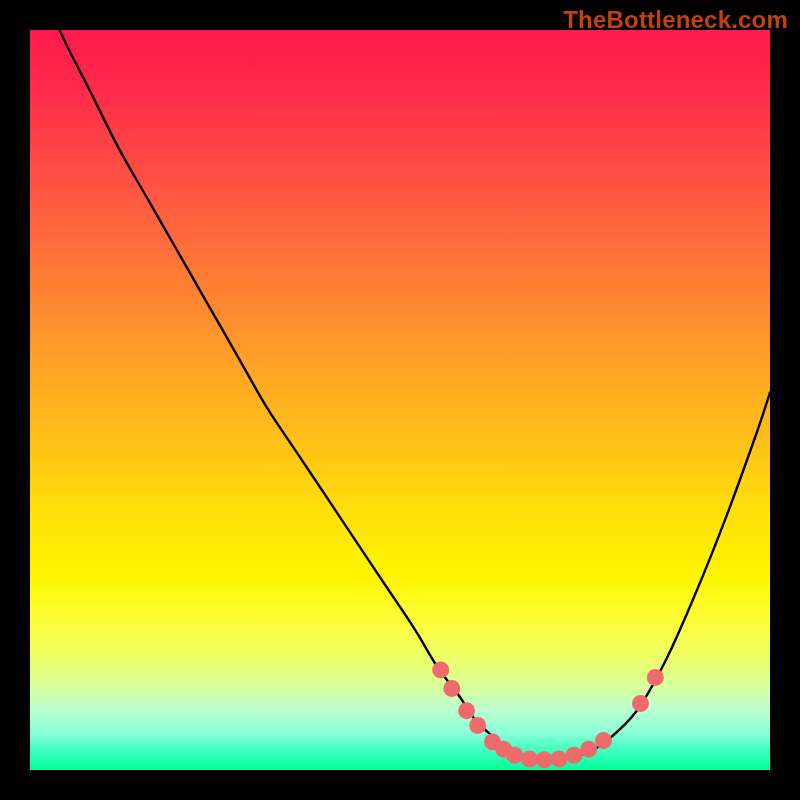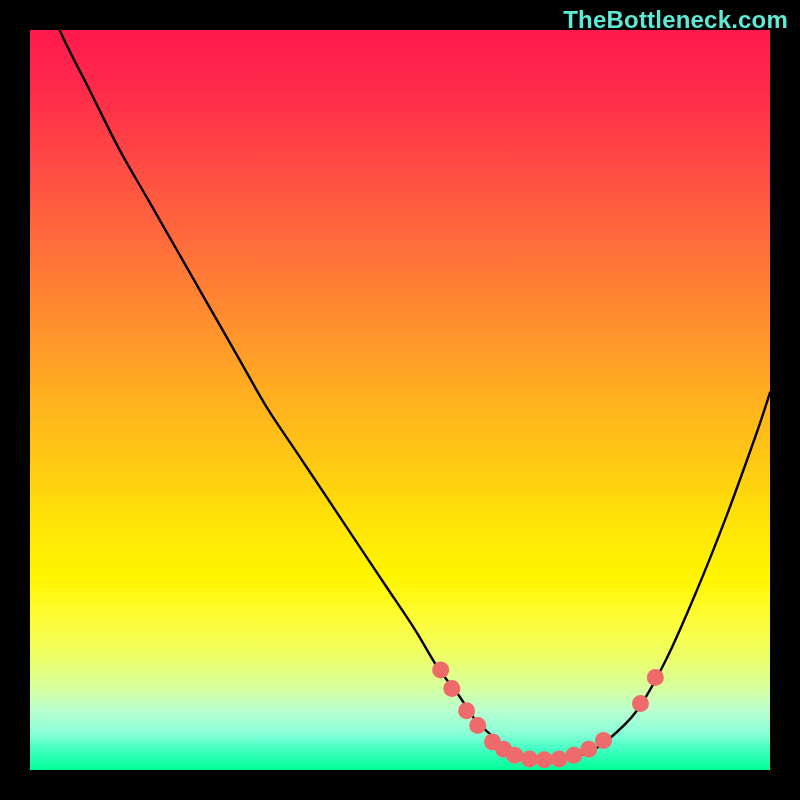--- a/index.html
+++ b/index.html
@@ -42,21 +42,21 @@
       #8affd8 95%,
       #48ffc4 97%,
       #18ffa8 99%,
       #00ff95 100%
     );
   }
   .watermark {
     position: absolute;
     top: 6px;
     right: 12px;
-    color: #5eead4;
+    color: #c2410c;
     font-size: 24px;
     font-weight: 600;
     letter-spacing: 0.2px;
     z-index: 10;
     user-select: none;
   }
   svg.curve {
     position: absolute;
     left: 0;
     top: 0;

